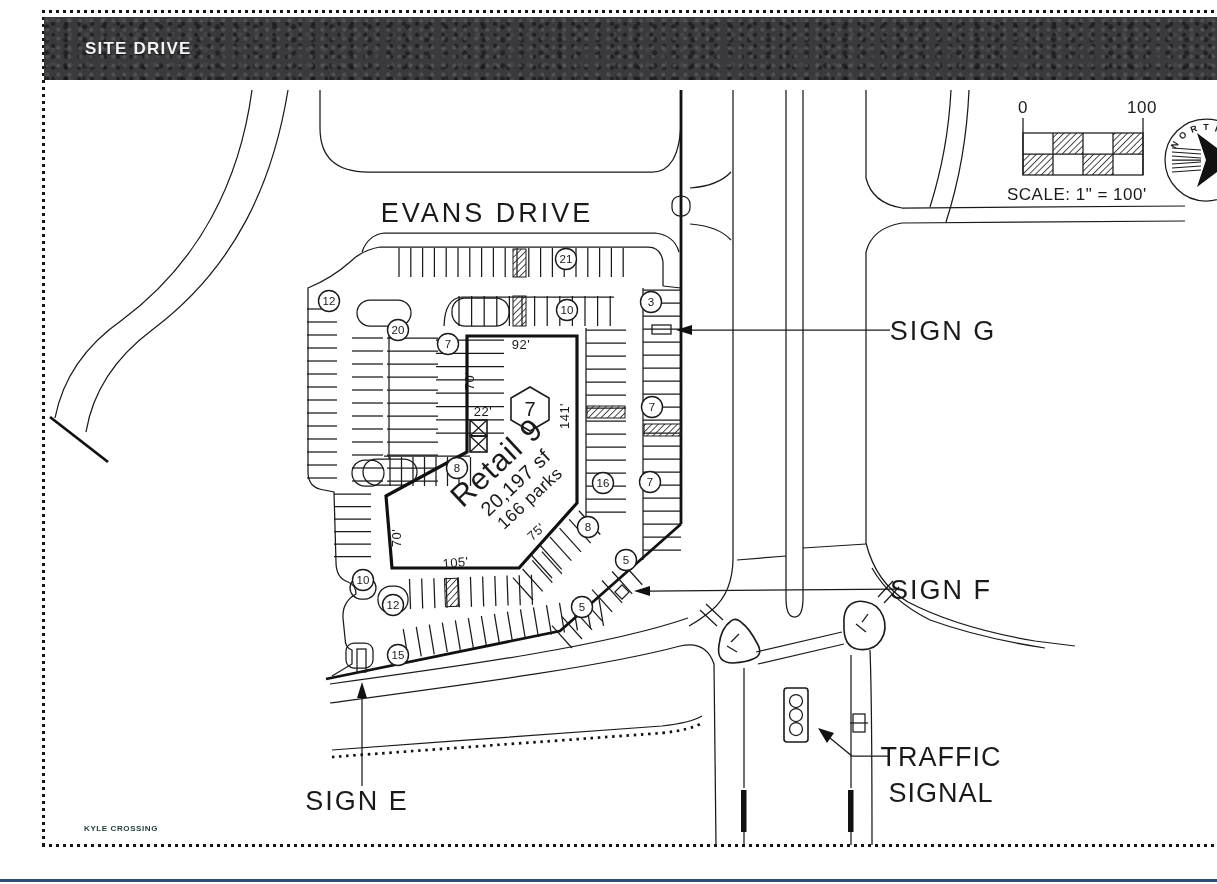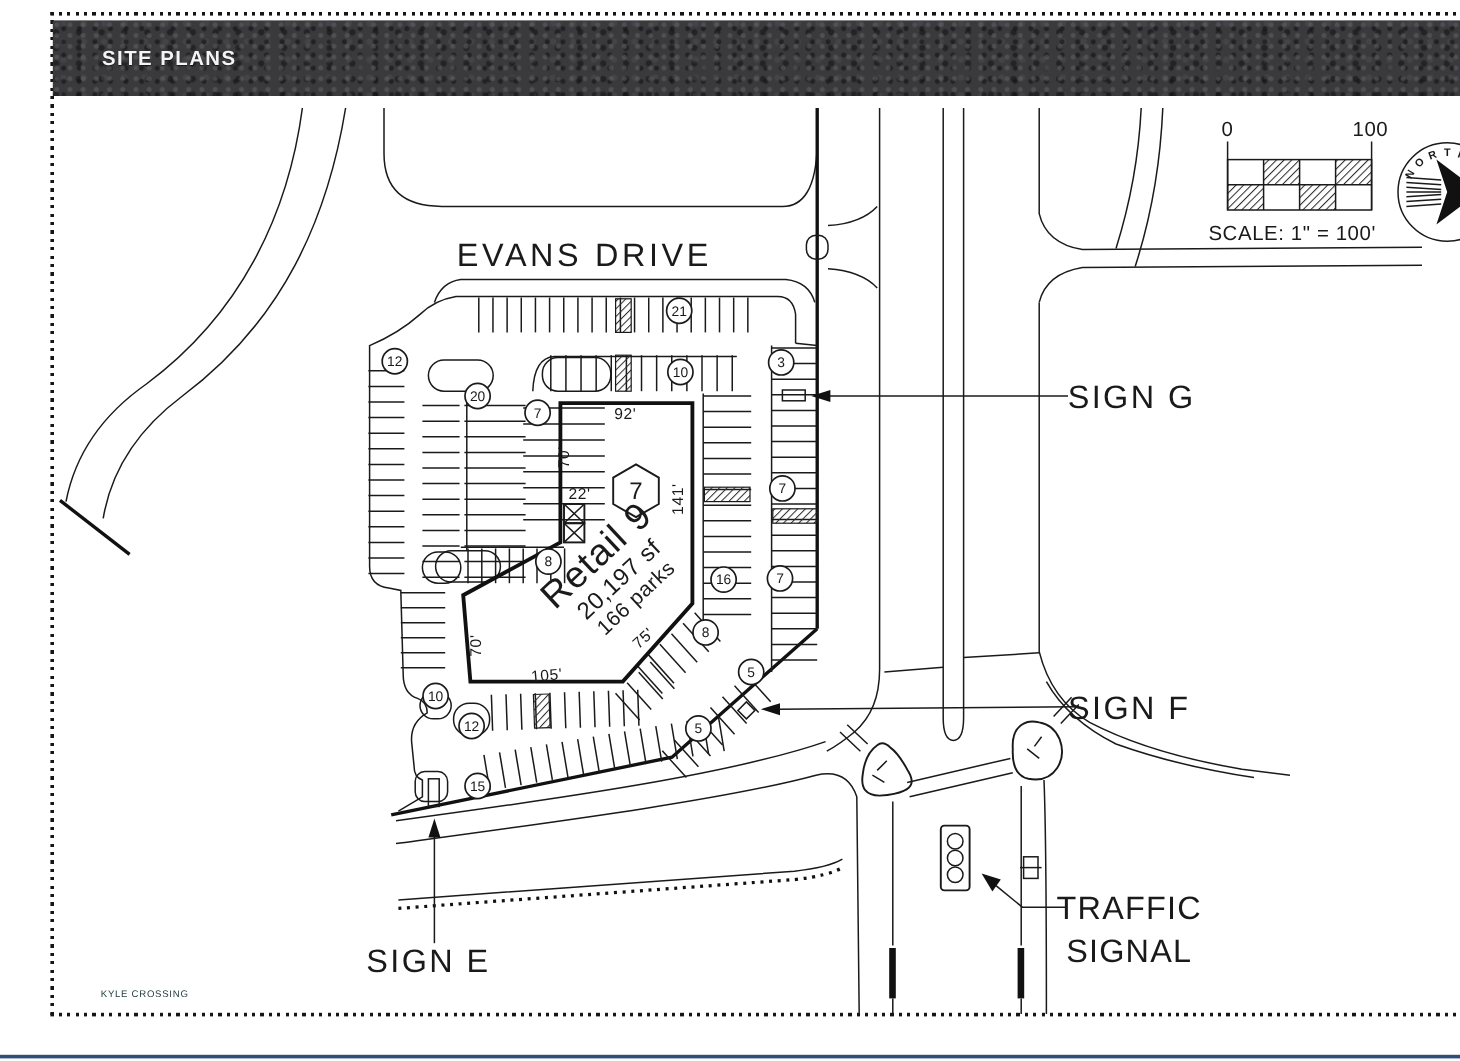--- a/index.html
+++ b/index.html
@@ -13,21 +13,21 @@
         background-color:#3a393c;
         background-image:
           radial-gradient(circle at 30% 40%, rgba(98,98,104,.55) 0 1.5px, transparent 2.6px),
           radial-gradient(circle at 70% 62%, rgba(18,18,20,.62) 0 1.5px, transparent 2.6px),
           radial-gradient(circle at 52% 18%, rgba(82,82,88,.42) 0 2px, transparent 3.2px),
           radial-gradient(circle at 14% 76%, rgba(12,12,14,.5) 0 2px, transparent 3.2px);
         background-size:11px 9px,13px 11px,17px 15px,19px 13px;
         display:flex;align-items:center;}
   .header .title{color:#f4f4f4;font-size:17px;font-weight:bold;letter-spacing:1.2px;
         padding-left:41px;text-shadow:0 1px 1px rgba(0,0,0,.6);}
-  .footer-label{position:absolute;left:84px;top:824px;font-size:8px;font-weight:normal;
+  .footer-label{position:absolute;left:84px;top:824px;font-size:8px;font-weight:bold;
         letter-spacing:.6px;color:#24403f;}
   .bottom-rule{position:absolute;left:0;top:879px;width:1217px;height:3px;background:#2d4e79;}
   svg text{fill:#1a1a1a;}
   .ln{stroke:#1a1a1a;fill:none;stroke-width:1.25px;}
   .ln2{stroke:#1a1a1a;fill:none;stroke-width:1.6px;}
   .thick{stroke:#111;fill:none;stroke-width:2.8px;}
   .bld{stroke:#111;fill:none;stroke-width:3.2px;}
   .big{font-size:27px;letter-spacing:3px;}
   .callout{font-size:27px;letter-spacing:2px;text-anchor:middle;}
   .dim{font-size:13px;letter-spacing:.5px;text-anchor:middle;}
@@ -37,21 +37,21 @@
 </head>
 <body>
 
 <div class="page">
 
   <div class="dot-h" style="left:42px;top:10px;width:1175px;"></div>
   <div class="dot-v" style="left:42px;top:10px;height:837px;"></div>
   <div class="dot-h" style="left:42px;top:844px;width:1175px;"></div>
 
   <div class="header">
-    <span class="title">SITE PLANS</span>
+    <span class="title">SITE DRIVE</span>
   </div>
 
   <svg width="1217" height="884" viewBox="0 0 1217 884" style="position:absolute;left:0;top:0;">
     <defs>
       <pattern id="ph" patternUnits="userSpaceOnUse" width="4.5" height="4.5" patternTransform="rotate(45)">
         <line x1="0" y1="0" x2="0" y2="4.5" stroke="#2b2b2b" stroke-width="1.7"></line>
       </pattern>
     </defs>
 
     <g>

